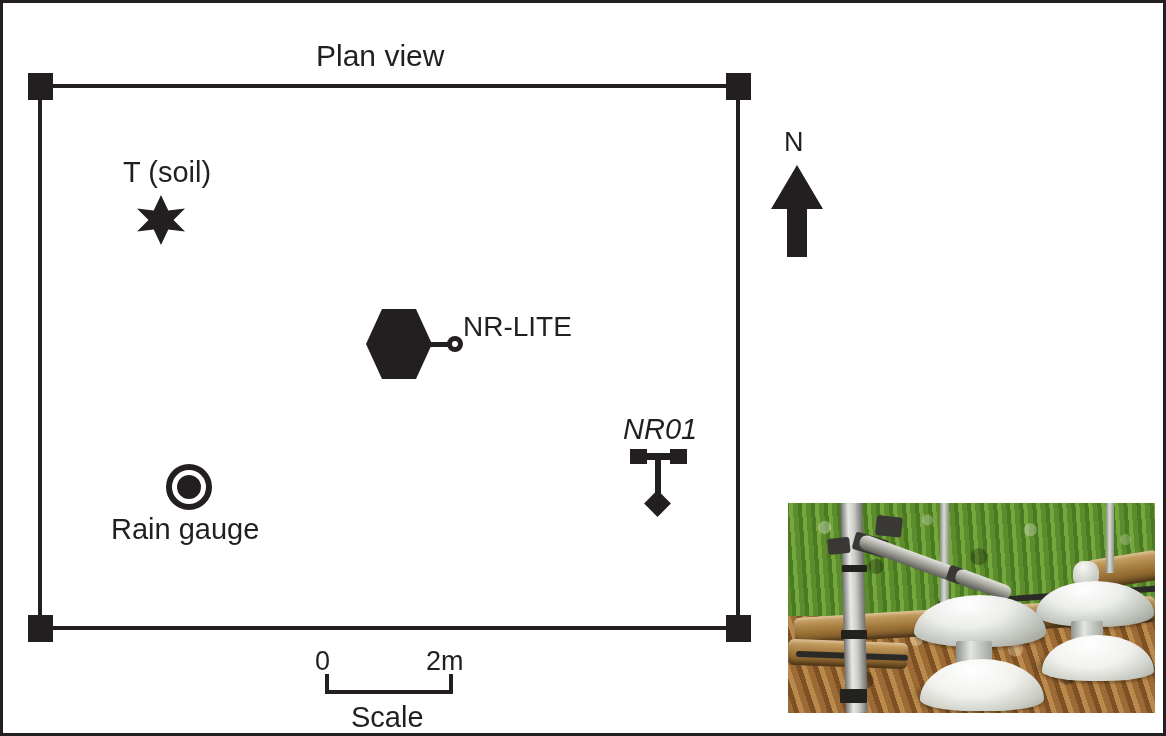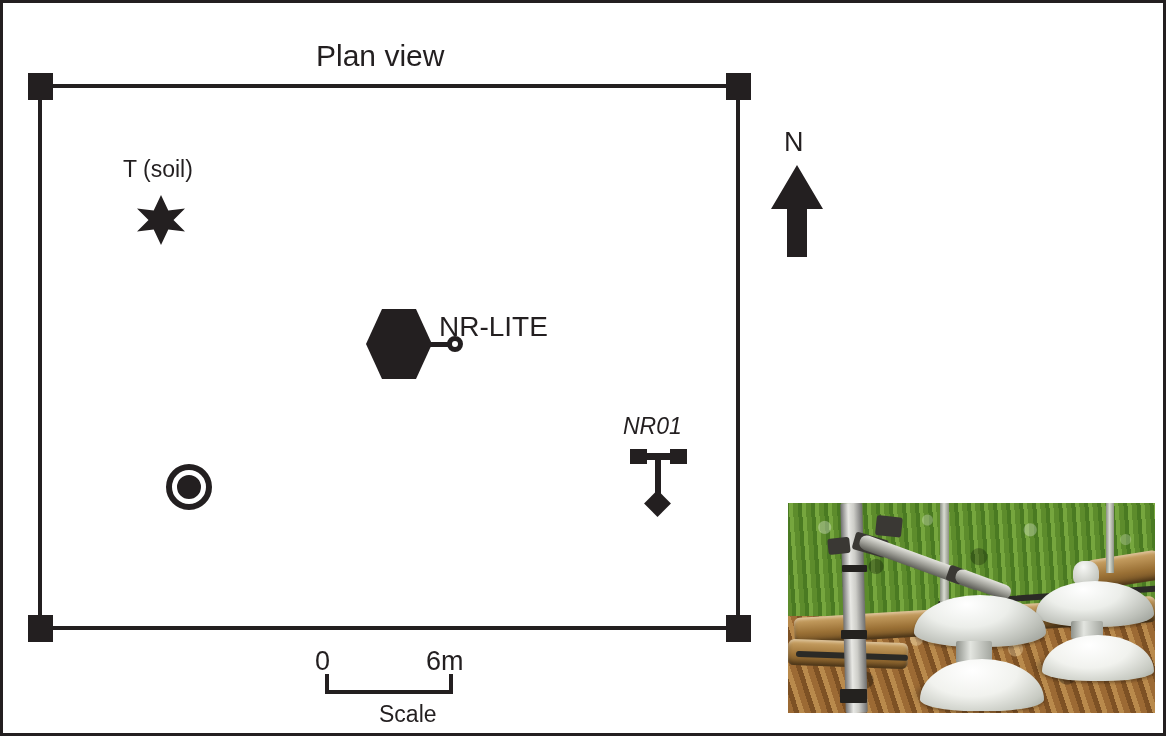--- a/index.html
+++ b/index.html
@@ -27,22 +27,22 @@
   
   .lbl {
     position: absolute;
     color: #231f20;
     font-family: "Liberation Sans", sans-serif;
     white-space: nowrap;
     line-height: 1;
     user-select: none;
   }
   .lbl-title   { font-size: 30px; }
-  .lbl-big     { font-size: 23px; }
-  .lbl-mid     { font-size: 28px; }
+  .lbl-big     { font-size: 29px; }
+  .lbl-mid     { font-size: 28px; margin-left: 24px; }
   .lbl-n       { font-size: 27px; }
   .lbl-scale   { font-size: 27px; }
 
   
   .frame-line {
     position: absolute;
     background: #231f20;
   }
   .corner-sq {
     position: absolute;
@@ -258,34 +258,35 @@
   </svg>
 
   <svg class="sym" style="left:362px; top:305px;" width="68" height="72" viewBox="0 0 68 72">
     <polygon fill="#231f20" points="17,1 51,1 67,36 51,71 17,71 1,36"></polygon>
   </svg>
   <div class="arm-line" style="left:424px; top:339px; width:24px;"></div>
   <div class="arm-circle" style="left:444px; top:333px;"></div>
   <div class="lbl lbl-mid" style="left:436px; top:310px;">NR-LITE</div>
 
   <div class="rain-gauge" style="left:163px; top:461px;"></div>
+  <div class="lbl lbl-big" style="left:108px; top:512px;">Rain gauge</div>
 
   <div class="lbl lbl-big" style="left:620px; top:412px;font-style:italic;">NR01</div>
   <div class="nr01-sq" style="left:627px; top:446px;"></div>
   <div class="nr01-sq" style="left:667px; top:446px;"></div>
   <div class="nr01-bar" style="left:633px; top:450px; width:45px; height:7px;"></div>
   <div class="nr01-bar" style="left:652px; top:452px; width:6px; height:44px;"></div>
   <div class="nr01-diamond" style="left:645px; top:491px;"></div>
 
   <div class="lbl lbl-scale" style="left:312px; top:645px;">0</div>
-  <div class="lbl lbl-scale" style="left:423px; top:645px;">6m</div>
+  <div class="lbl lbl-scale" style="left:423px; top:645px;">2m</div>
   <div class="scale-h" style="left:322px; top:687px; width:128px;"></div>
   <div class="scale-tick" style="left:322px; top:671px;"></div>
   <div class="scale-tick" style="left:446px; top:671px;"></div>
-  <div class="lbl lbl-big" style="left:348px; top:700px;margin-left:28px;">Scale</div>
+  <div class="lbl lbl-big" style="left:348px; top:700px;">Scale</div>
 
   <div class="photo" style="left:785px; top:500px; width:367px; height:210px;">
     <div class="photo-inner">
 
       <div class="ph-grass"></div>
       <div class="ph-mulch"></div>
 
       <div class="ph-border-log" style="left:6px; top:104px; width:362px; height:26px; transform:rotate(-3.5deg);"></div>
       <div class="ph-border-log" style="left:300px; top:52px; width:72px; height:30px; transform:rotate(-9deg);"></div>
       <div class="ph-border-log" style="left:0px; top:138px; width:120px; height:26px; transform:rotate(2deg);"></div>

